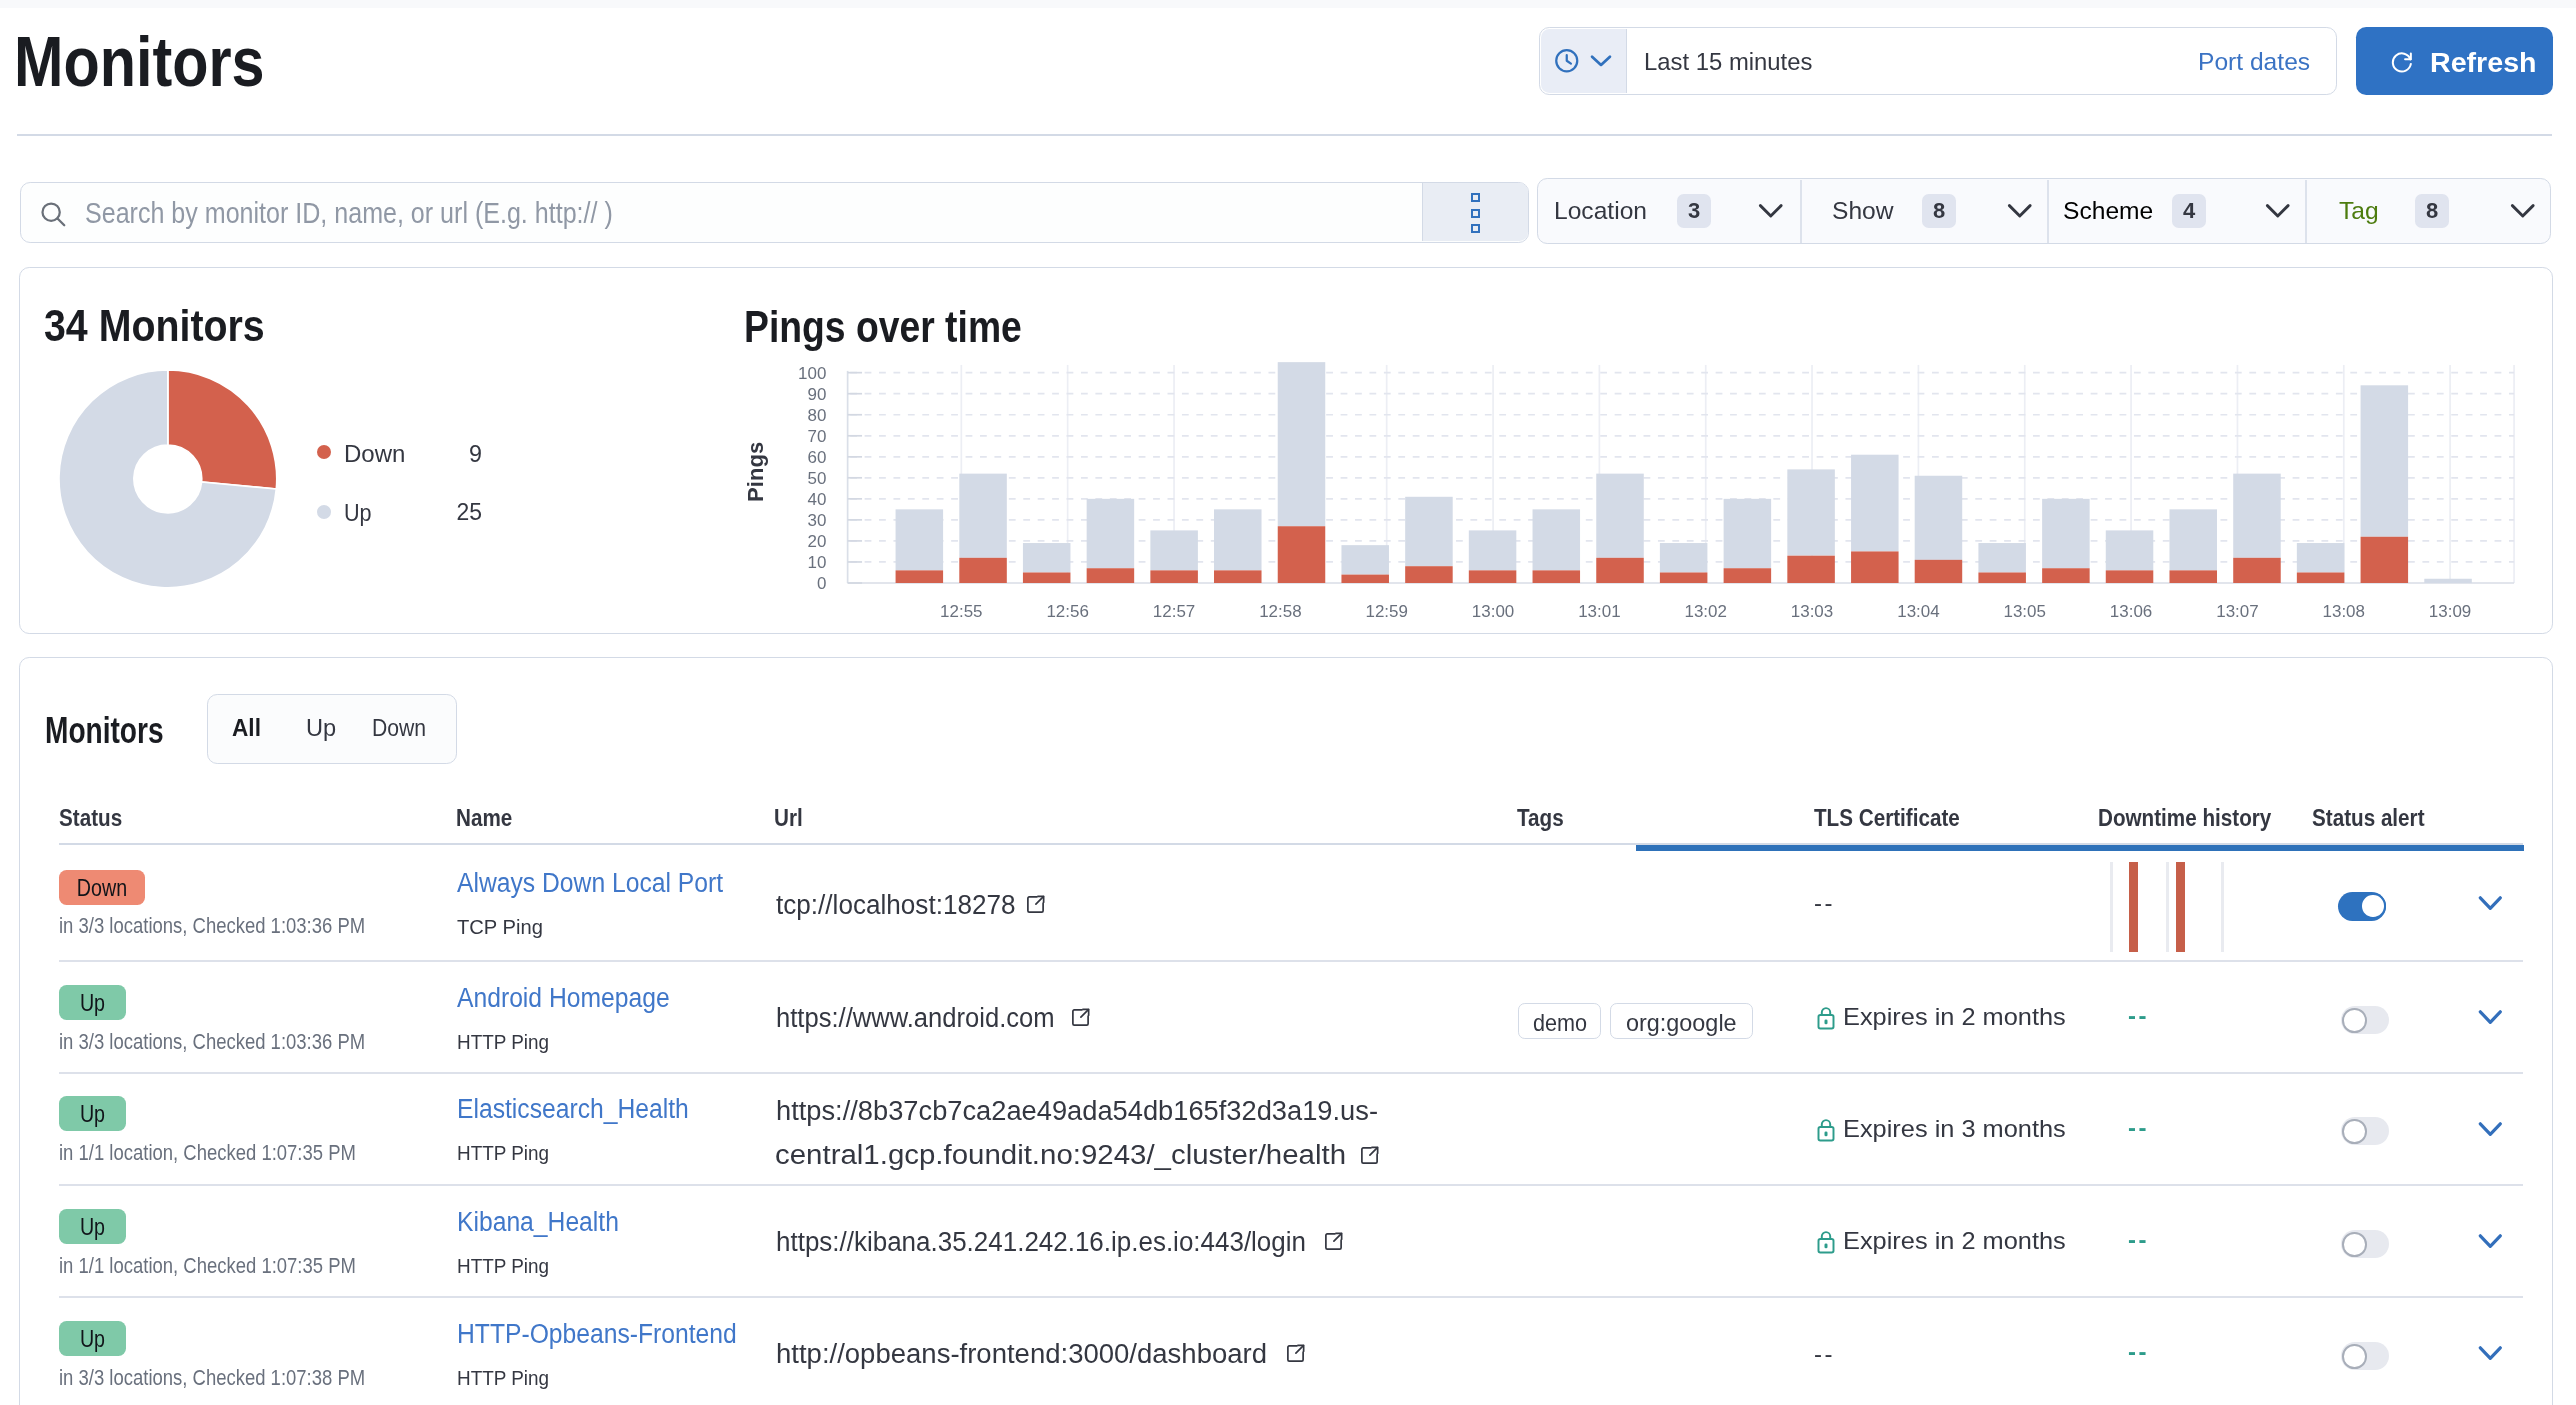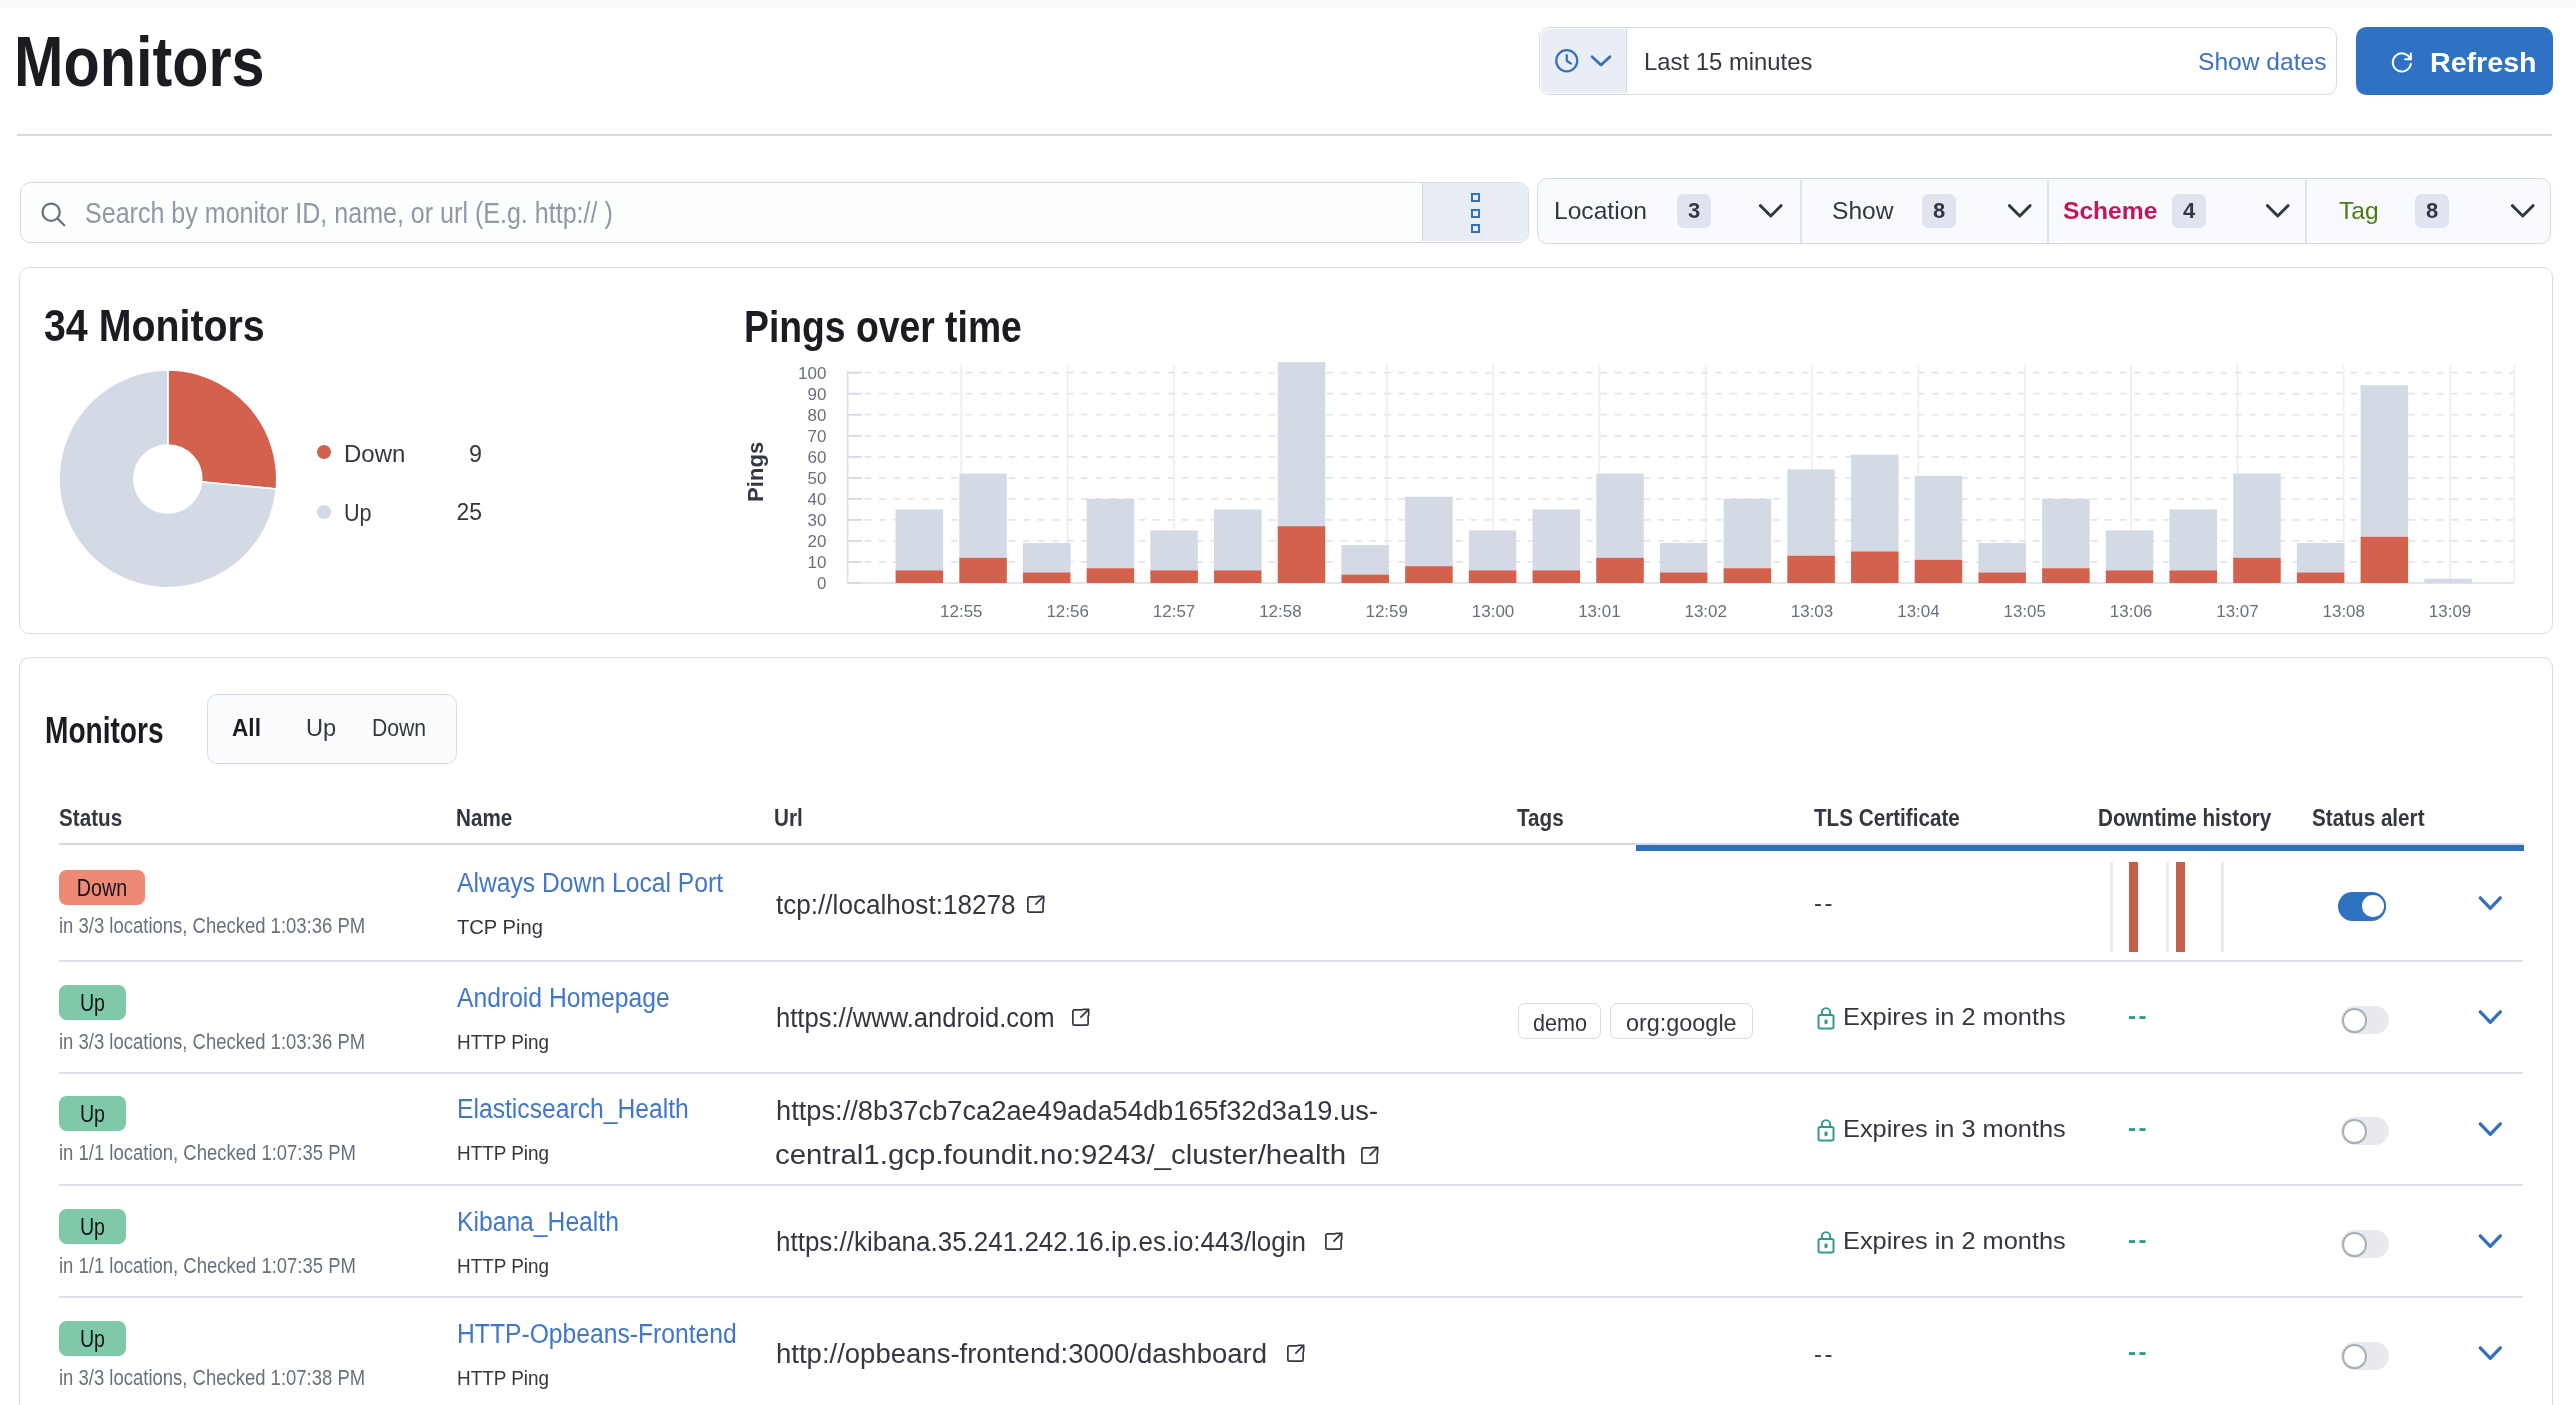--- a/index.html
+++ b/index.html
@@ -12,21 +12,21 @@
 <div class="ab" style="left:1539px;top:27px;width:798px;height:68px;border:1.7px solid #d3dae6;border-radius:10.2px;background:#fff;"></div>
 <div class="ab" style="left:1541px;top:29px;width:86px;height:64px;background:#e9edf6;border-right:1.7px solid #d3dae6;border-radius:8.5px 0 0 8.5px;"></div>
 <svg class="ab" style="left:1554px;top:48px;" width="25.5" height="25.5" viewBox="0 0 16 16" fill="none">
 <circle cx="8" cy="8" r="6.6" stroke="#3171bd" stroke-width="1.4"></circle>
 <path d="M8 4.5V8l2.6 1.8" stroke="#3171bd" stroke-width="1.4" stroke-linecap="round" stroke-linejoin="round"></path>
     </svg>
 <svg class="ab" style="left:1590px;top:54px;" width="22" height="13.6" viewBox="0 0 16 9" fill="none">
 <path d="M1.5 1.5 8 7.5 14.5 1.5" stroke="#3171bd" stroke-width="2" stroke-linecap="round" stroke-linejoin="round"></path>
     </svg>
 <div class="ab" style="left:1644px;top:50px;font-size:24.6px;color:#343741;font-weight:400;transform:scaleX(0.97);transform-origin:left center;">Last 15 minutes</div>
-<div class="ab" style="left:2198px;top:50px;font-size:24.6px;color:#3b73c4;font-weight:400;">Show dates</div>
+<div class="ab" style="left:2198px;top:50px;font-size:24.6px;color:#3b73c4;font-weight:400;">Port dates</div>
 <div class="ab" style="left:2356px;top:27px;width:197px;height:68px;border-radius:10.2px;background:#2f72c4;"></div>
 <svg class="ab" style="left:2390px;top:50px;" width="23" height="23" viewBox="0 0 16 16" fill="none">
 <path d="M14.2 6.5a6.3 6.3 0 1 0 .3 3.2" stroke="#fff" stroke-width="1.4" stroke-linecap="round"></path>
 <path d="M14.5 2.5v4h-4" stroke="#fff" stroke-width="1.4" stroke-linecap="round" stroke-linejoin="round"></path>
     </svg>
 <div class="ab" style="left:2430px;top:50px;font-size:27px;color:#fff;font-weight:700;transform:scaleX(1.06);transform-origin:left center;">Refresh</div>
 <div class="ab" style="left:20.4px;top:182px;width:1509px;height:61px;border:1.7px solid #d3dae6;border-radius:10.2px;background:#fdfefe;"></div>
 <div class="ab" style="left:1422px;top:183px;width:106px;height:58px;background:#e9edf4;border-radius:0 8.5px 8.5px 0;border-left:1.7px solid #d3dae6;"></div>
 <svg class="ab" style="left:38px;top:199px;" width="30" height="30" viewBox="0 0 16 16" fill="none">
 <circle cx="7" cy="7" r="4.6" stroke="#6a7079" stroke-width="1.2"></circle>
@@ -43,21 +43,21 @@
 <div class="ab" style="left:1554px;top:199px;font-size:24.6px;color:#343741;font-weight:500;">Location</div>
 <div class="ab" style="left:1677px;top:194px;width:34px;height:34px;background:#e0e4ef;border-radius:6.8px;text-align:center;line-height:34px;font-size:22px;font-weight:700;color:#343741;">3</div>
 <svg class="ab" style="left:1758px;top:204px;" width="25.5" height="14.4" viewBox="0 0 16 9" fill="none">
 <path d="M1.5 1 8 7.5 14.5 1" stroke="#343741" stroke-width="1.8" stroke-linecap="round" stroke-linejoin="round"></path>
     </svg>
 <div class="ab" style="left:1832px;top:199px;font-size:24.6px;color:#343741;font-weight:500;">Show</div>
 <div class="ab" style="left:1922px;top:194px;width:34px;height:34px;background:#e0e4ef;border-radius:6.8px;text-align:center;line-height:34px;font-size:22px;font-weight:700;color:#343741;">8</div>
 <svg class="ab" style="left:2007px;top:204px;" width="25.5" height="14.4" viewBox="0 0 16 9" fill="none">
 <path d="M1.5 1 8 7.5 14.5 1" stroke="#343741" stroke-width="1.8" stroke-linecap="round" stroke-linejoin="round"></path>
     </svg>
-<div class="ab" style="left:2063px;top:199px;font-size:24.6px;color:#be185d;font-weight:700;">Scheme</div>
+<div class="ab" style="left:2063px;top:199px;font-size:24.6px;color:#000000;font-weight:400;">Scheme</div>
 <div class="ab" style="left:2172px;top:194px;width:34px;height:34px;background:#e0e4ef;border-radius:6.8px;text-align:center;line-height:34px;font-size:22px;font-weight:700;color:#343741;">4</div>
 <svg class="ab" style="left:2265px;top:204px;" width="25.5" height="14.4" viewBox="0 0 16 9" fill="none">
 <path d="M1.5 1 8 7.5 14.5 1" stroke="#343741" stroke-width="1.8" stroke-linecap="round" stroke-linejoin="round"></path>
     </svg>
 <div class="ab" style="left:2339px;top:199px;font-size:24.6px;color:#4d7c0f;font-weight:500;">Tag</div>
 <div class="ab" style="left:2415px;top:194px;width:34px;height:34px;background:#e0e4ef;border-radius:6.8px;text-align:center;line-height:34px;font-size:22px;font-weight:700;color:#343741;">8</div>
 <svg class="ab" style="left:2510px;top:204px;" width="25.5" height="14.4" viewBox="0 0 16 9" fill="none">
 <path d="M1.5 1 8 7.5 14.5 1" stroke="#343741" stroke-width="1.8" stroke-linecap="round" stroke-linejoin="round"></path>
     </svg>
 <div class="ab" style="left:18.7px;top:267px;width:2534px;height:367px;border:1.7px solid #d3dae6;border-radius:10.2px;background:#fff;"></div>

